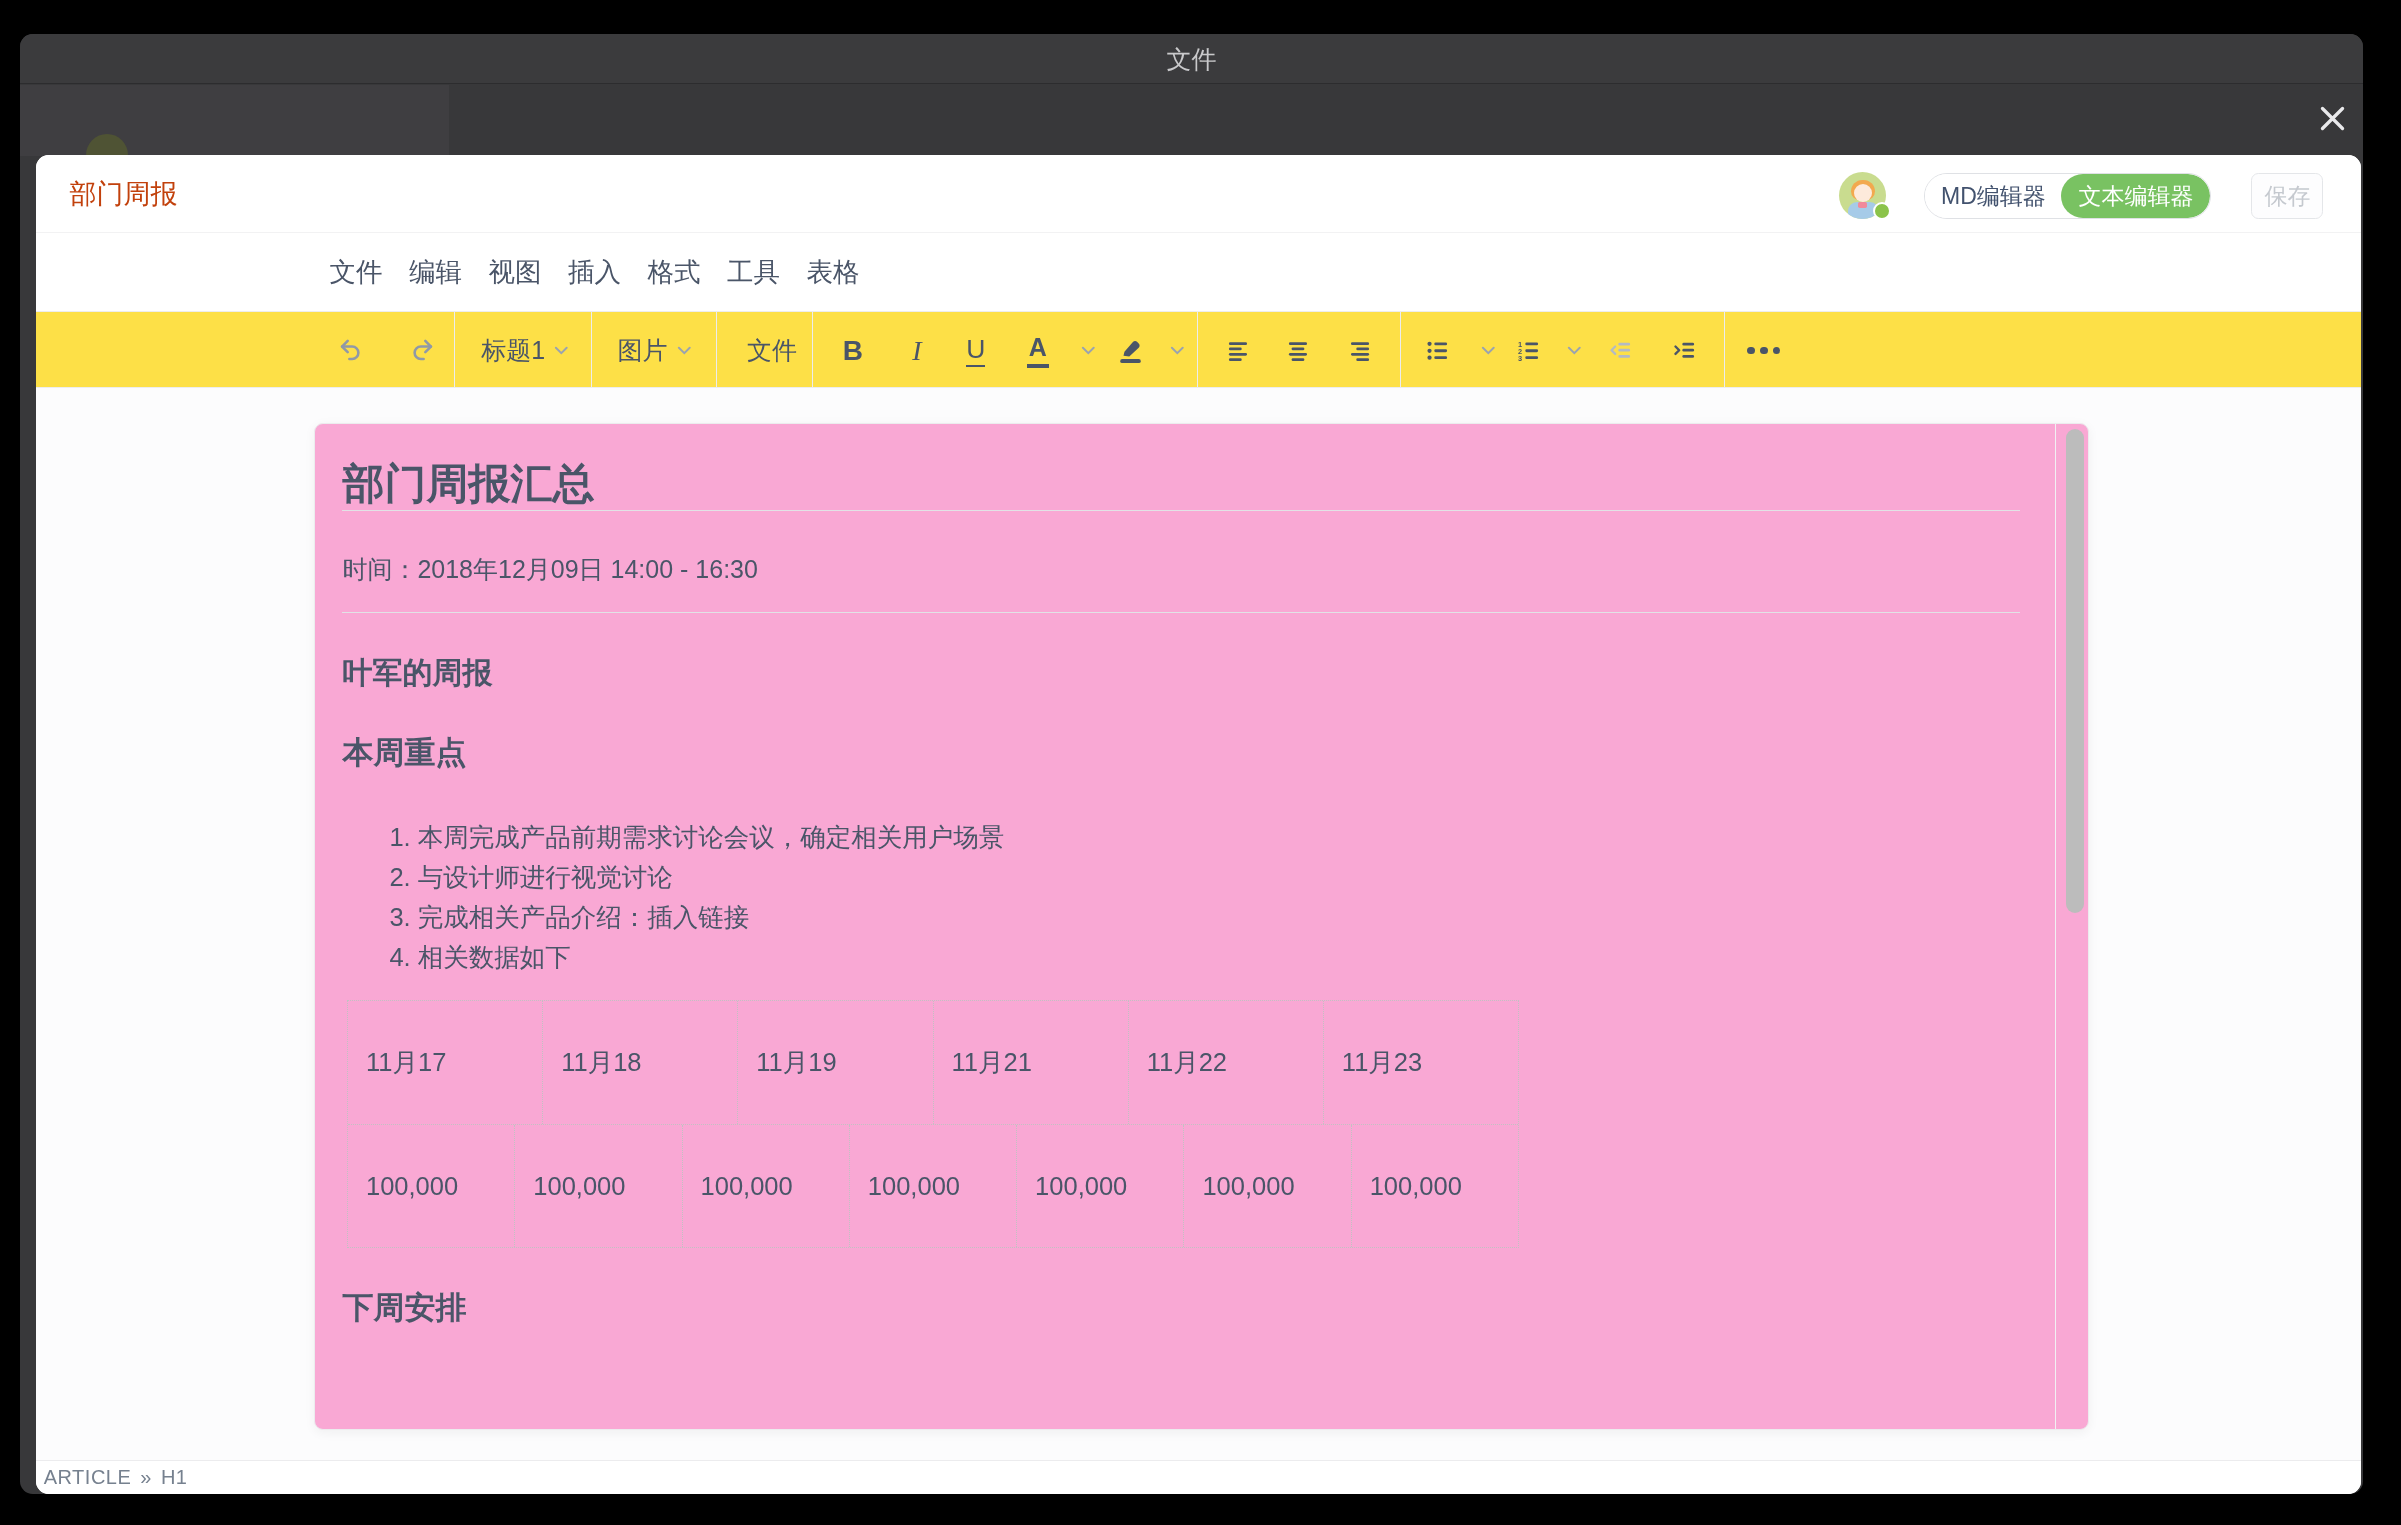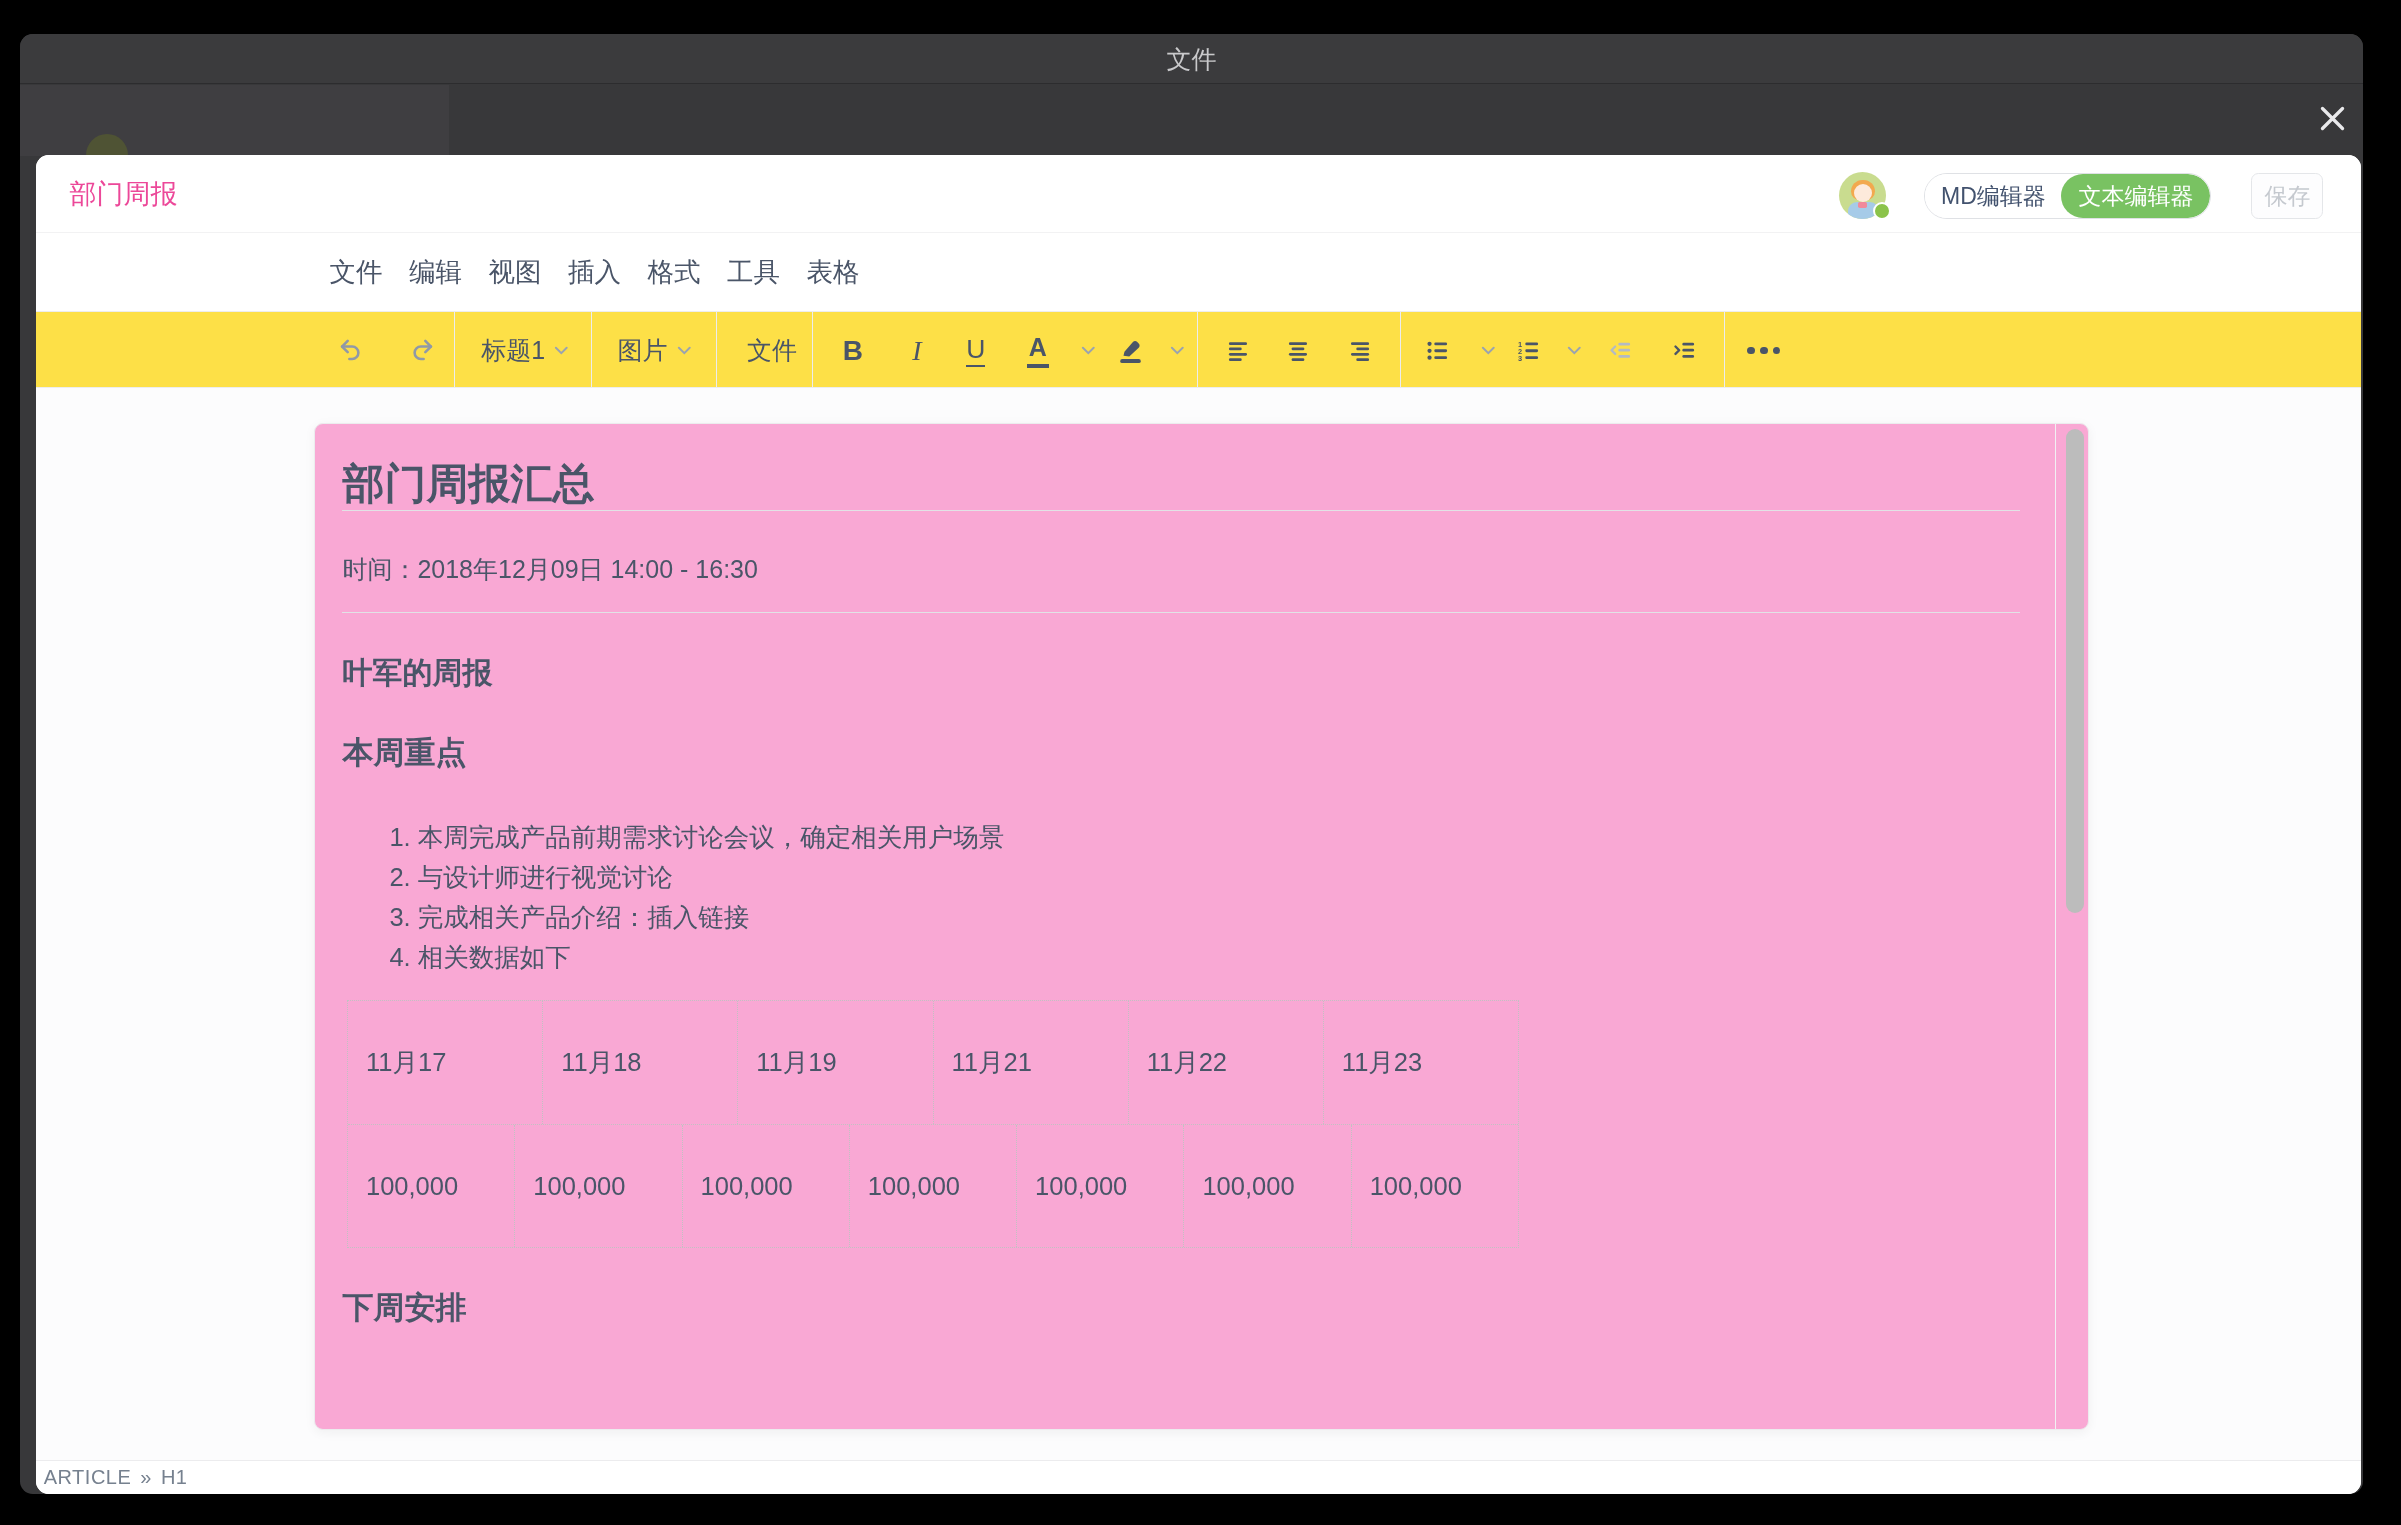--- a/index.html
+++ b/index.html
@@ -23,21 +23,21 @@
   .close-x{position:absolute;left:2297px;top:69px;width:31px;height:31px;color:#e9e9eb;cursor:pointer;}
 
   
   .modal{position:absolute;left:16.4px;right:1.8px;top:121px;bottom:0;background:#fff;
     border-radius:12.8px;overflow:hidden;}
 
   
   .m-header{position:absolute;left:0;top:0;width:100%;height:78px;background:#fff;
     border-bottom:0.9px solid #f2f2f3;}
   .m-title{position:absolute;left:33px;top:0;height:78px;line-height:78px;font-size:27px;
-    color:#ec4899;font-weight:500;}
+    color:#c2410c;font-weight:500;}
   .avatar{position:absolute;left:1803px;top:17.3px;width:47px;height:47px;border-radius:50%;
     background:#c9dc8f;overflow:hidden;}
   .avatar .hair{position:absolute;left:12px;top:7.3px;width:24px;height:20px;border-radius:12px 12px 9px 9px;background:#f2a94e;}
   .avatar .face{position:absolute;left:14.6px;top:12px;width:18px;height:18px;border-radius:50%;background:#fdeadb;}
   .avatar .body{position:absolute;left:8.2px;top:30px;width:31px;height:17.3px;border-radius:9px 9px 0 0;background:#a6cbe8;}
   .avatar .tie{position:absolute;left:19px;top:30px;width:9px;height:5.5px;background:#f08a9b;border-radius:1.8px;}
   .status-dot{position:absolute;left:1837px;top:47px;width:18px;height:18px;border-radius:50%;
     background:#8bc34a;border:2.7px solid #fff;}
   .segmented{position:absolute;left:1888px;top:18px;height:46px;width:287px;border-radius:23px;
     border:0.9px solid #dfe1e5;display:flex;overflow:hidden;background:#fff;}

